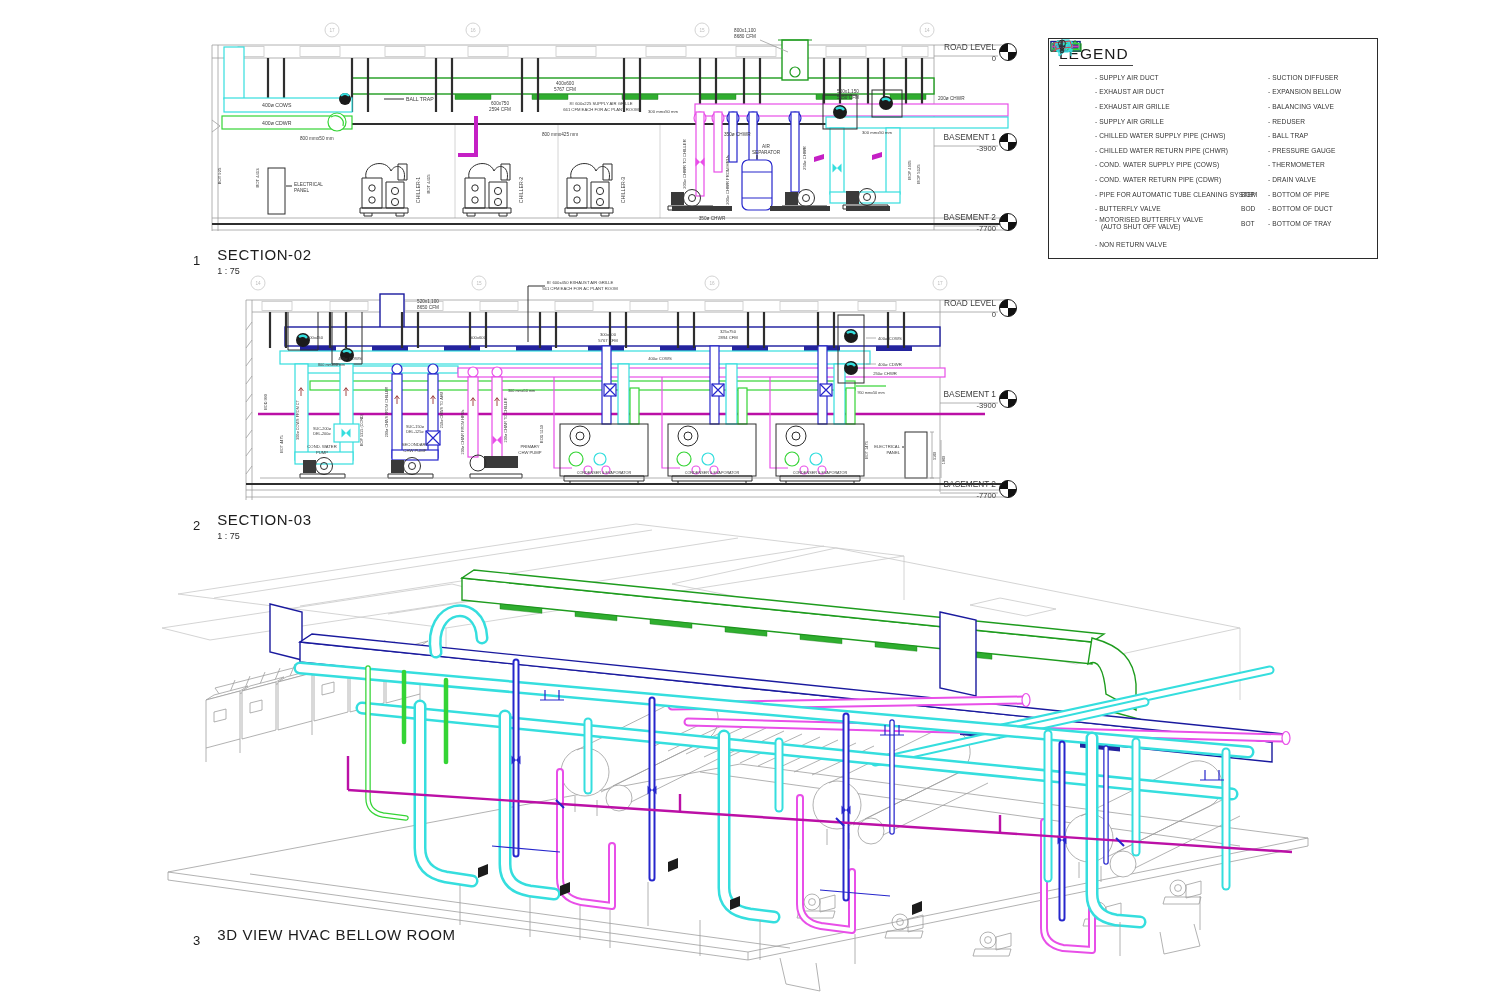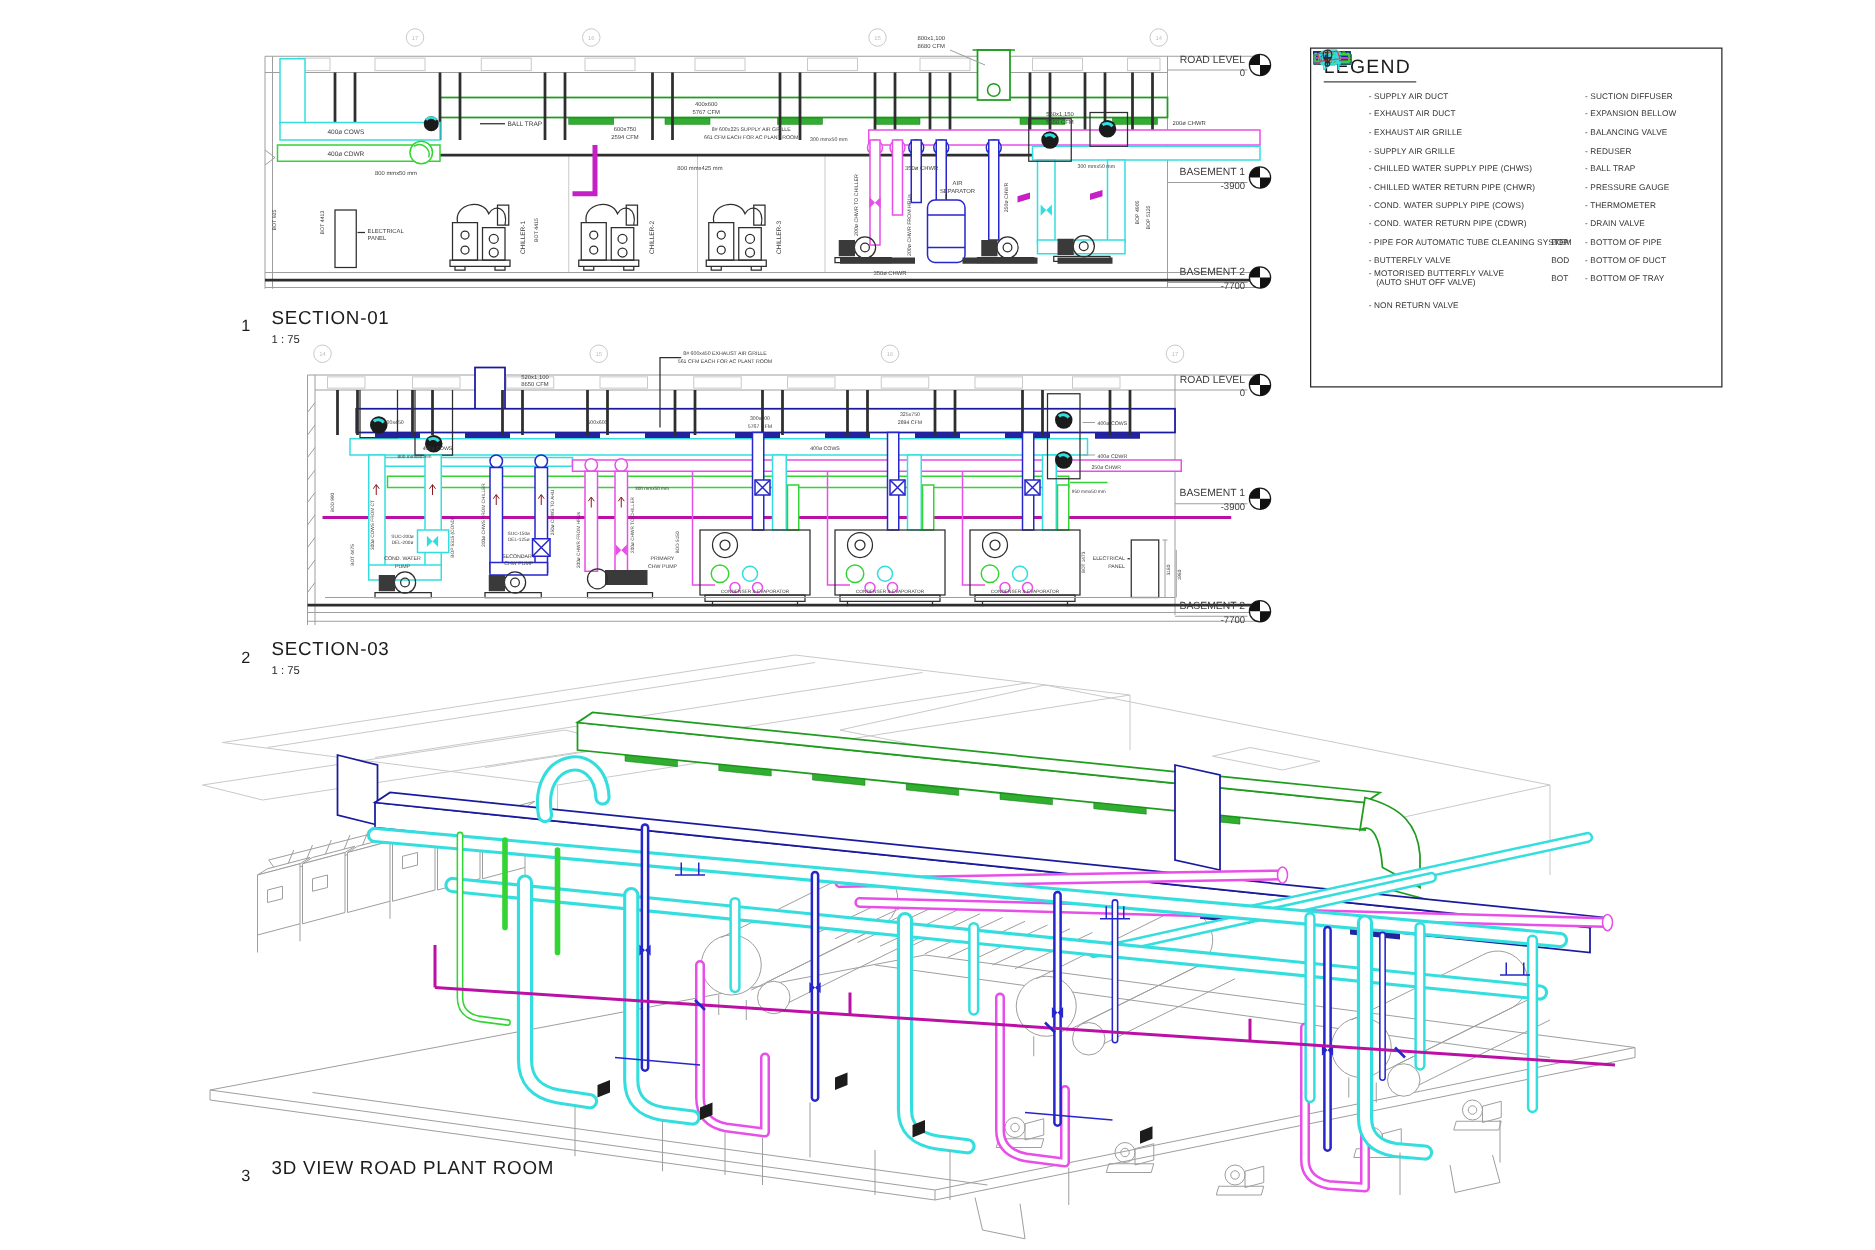--- a/index.html
+++ b/index.html
@@ -35,21 +35,21 @@
   .rc{stroke-linecap:round;stroke-linejoin:round}
   .w13{stroke-width:13}.w9{stroke-width:9}.w8{stroke-width:8}.w7{stroke-width:7}
   .w55{stroke-width:5.5}.w5{stroke-width:5}.w45{stroke-width:4.5}.w4{stroke-width:4}.w3{stroke-width:3}
   .wh{stroke:#fff;fill:none}
   
   .sec-label{position:absolute;display:flex;color:#1c1c1c}
   .sec-label .num{font-size:13px;margin-right:17px;margin-top:7px}
   .sec-label .name{font-size:15px;letter-spacing:.6px}
   .sec-label .scale{font-size:9px;margin-top:3px;color:#2a2a2a}
   
-  .legend{position:absolute;left:1048px;top:38px;width:330px;height:272px;
+  .legend{position:absolute;left:1048px;top:38px;width:330px;height:221px;
           border:1.2px solid #2b2b2b;background:#fff;box-sizing:border-box;padding:6px 8px 0 10px;}
   .legend-title{font-size:15.5px;letter-spacing:1px;color:#1a1a1a;border-bottom:1px solid #444;
                 display:inline-block;padding:0 4px 2px 0;margin-bottom:4px;}
   .legend-cols{display:flex}
   .lcol{display:flex;flex-direction:column}
   .lcol.left{width:182px}
   .lcol.right{flex:1}
   .lrow{display:flex;align-items:center;height:14.6px;white-space:nowrap}
   .lrow.tall{height:21px;align-items:flex-start}
   .lsym{width:36px;flex:0 0 36px;display:flex;align-items:center}
@@ -703,35 +703,35 @@
 
   <path d="M478,868 l10,-4 v10 l-10,4 z M560,886 l10,-4 v10 l-10,4 z M668,862 l10,-4 v10 l-10,4 z M730,900 l10,-4 v10 l-10,4 z M912,905 l10,-4 v10 l-10,4 z" fill="#1c1c1c"></path>
 
   <path class="g" d="M460,885 v40 M530,897 v40 M610,910 v38 M700,920 v36 M760,920 v40 M855,934 v30 M1120,922 v34 M1200,896 v34 M648,882 v44 M580,906 v34"></path>
 </g>
 </svg>
 
 <div class="sec-label" style="left:193px;top:246px;">
   <span class="num">1</span>
   <span>
-    <div class="name">SECTION-01</div>
+    <div class="name">SECTION-02</div>
     <div class="scale">1 : 75</div>
   </span>
 </div>
 <div class="sec-label" style="left:193px;top:511px;">
   <span class="num">2</span>
   <span>
     <div class="name">SECTION-03</div>
     <div class="scale">1 : 75</div>
   </span>
 </div>
 <div class="sec-label" style="left:193px;top:926px;">
   <span class="num">3</span>
   <span>
-        <div class="name">3D VIEW ROAD PLANT ROOM</div>
+        <div class="name">3D VIEW HVAC BELLOW ROOM</div>
       </span>
 </div>
 
 <div class="legend">
   <div class="legend-title">LEGEND</div>
   <div class="legend-cols">
     <div class="lcol left">
       <div class="lrow">
             <span class="lsym">
               <svg width="36" height="15">

